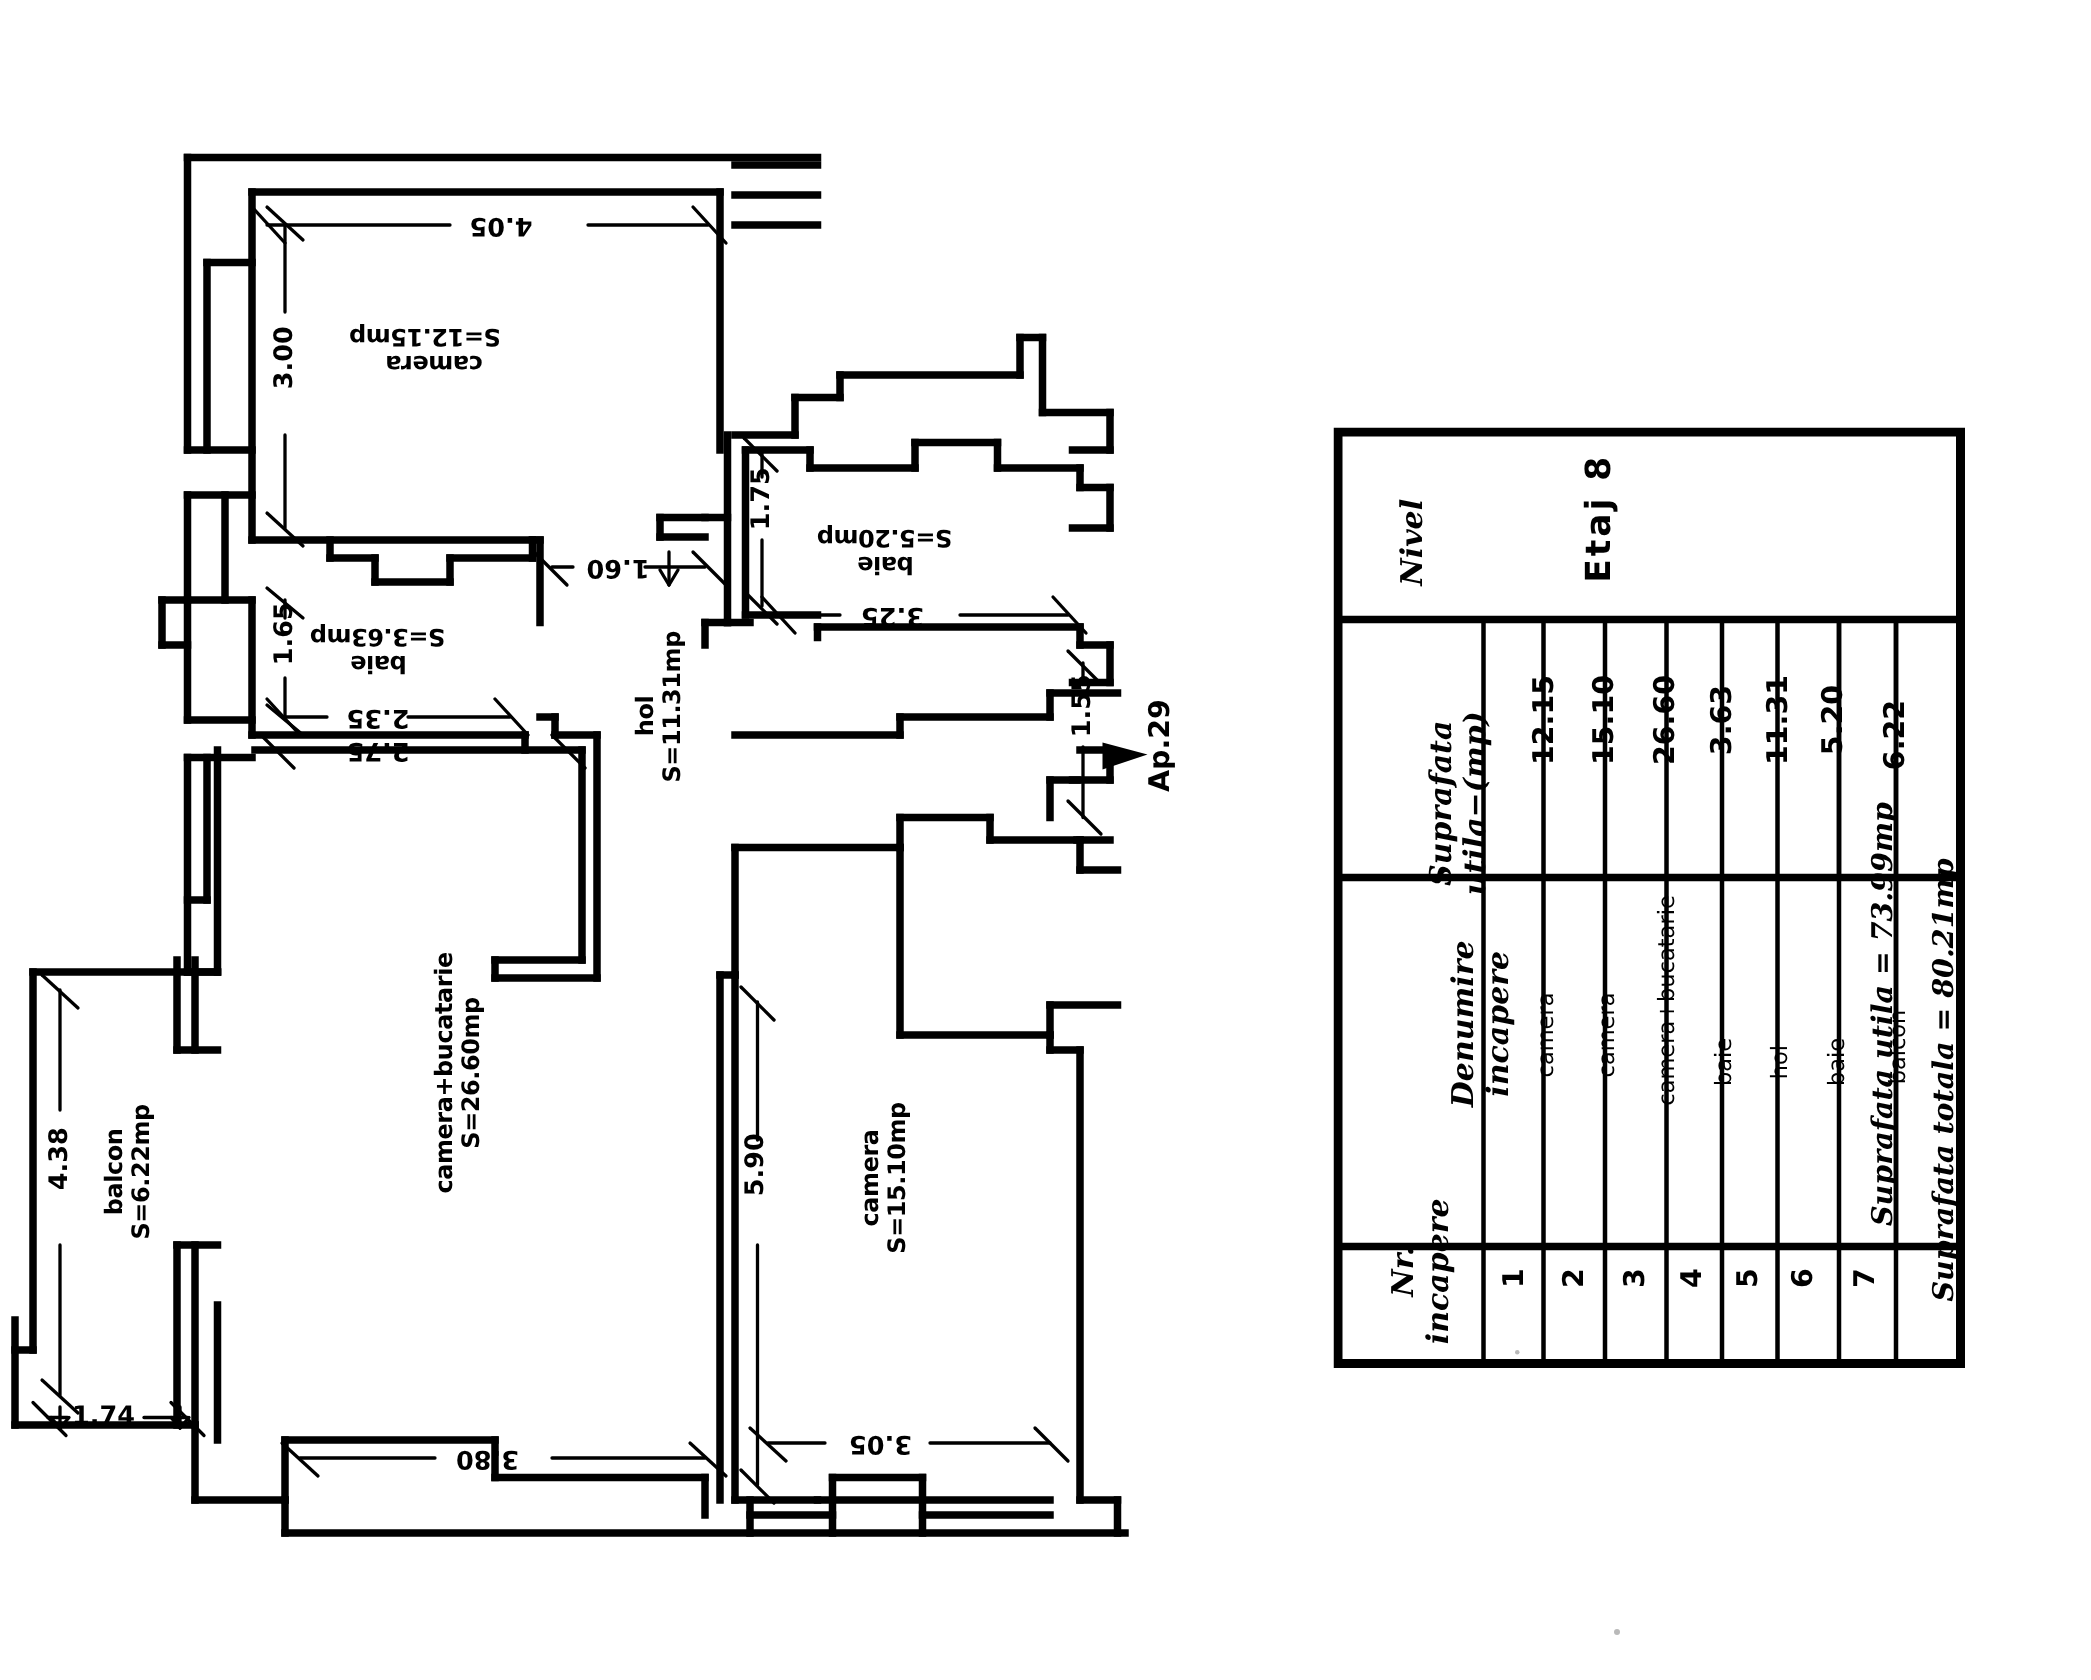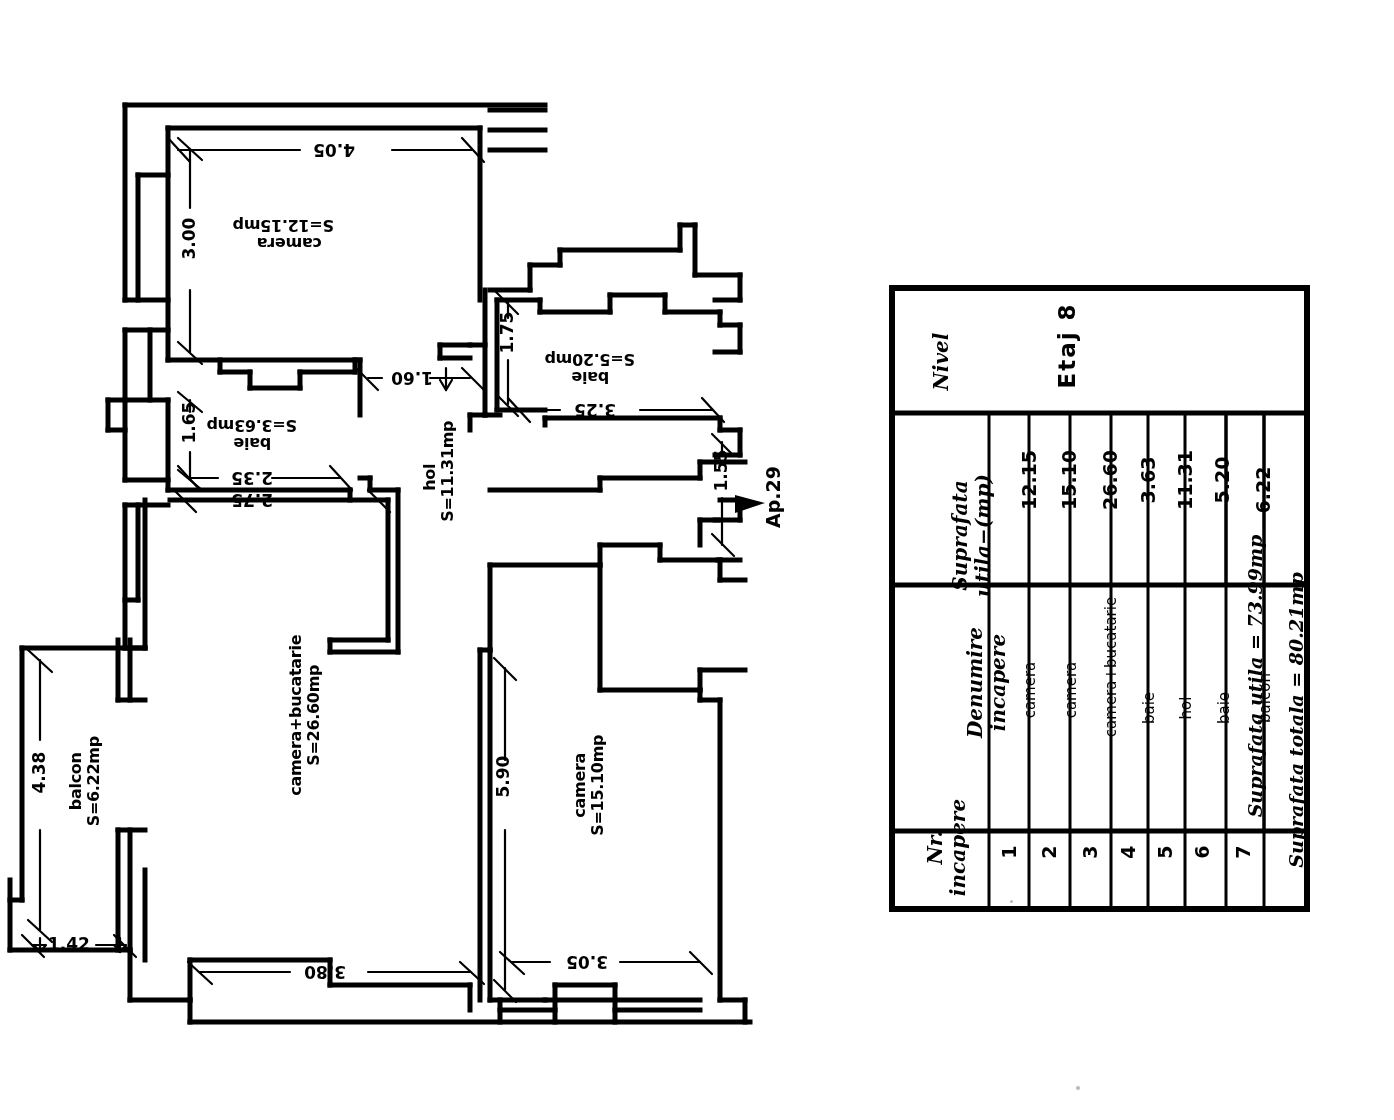--- a/index.html
+++ b/index.html
@@ -423,21 +423,21 @@
   <div class="lbl dim rot90ccw" style="left:164px; top:408px; width:52px;">1.65</div>
 
   <div class="lbl dim rot180" style="left:221px; top:468px; width:52px;">2.35</div>
 
   <div class="lbl dim rot180" style="left:221px; top:490px; width:52px;">2.75</div>
 
   <div class="lbl dim rot90ccw" style="left:696px; top:456px; width:52px;">1.55</div>
 
   <div class="lbl dim rot90ccw" style="left:14px; top:758px; width:52px;">4.38</div>
 
-  <div class="lbl dim" style="left:48px; top:935px; width:52px;">1.42</div>
+  <div class="lbl dim" style="left:48px; top:935px; width:52px;">1.74</div>
 
   <div class="lbl dim rot180" style="left:294px; top:962px; width:52px;">3.80</div>
 
   <div class="lbl dim rot90ccw" style="left:478px; top:762px; width:52px;">5.90</div>
 
   <div class="lbl dim rot180" style="left:556px; top:952px; width:52px;">3.05</div>
 
   <div class="ap-label" style="left:742px; top:486px; width:62px;">Ap.29</div>
 
   <div id="table-wrap">

